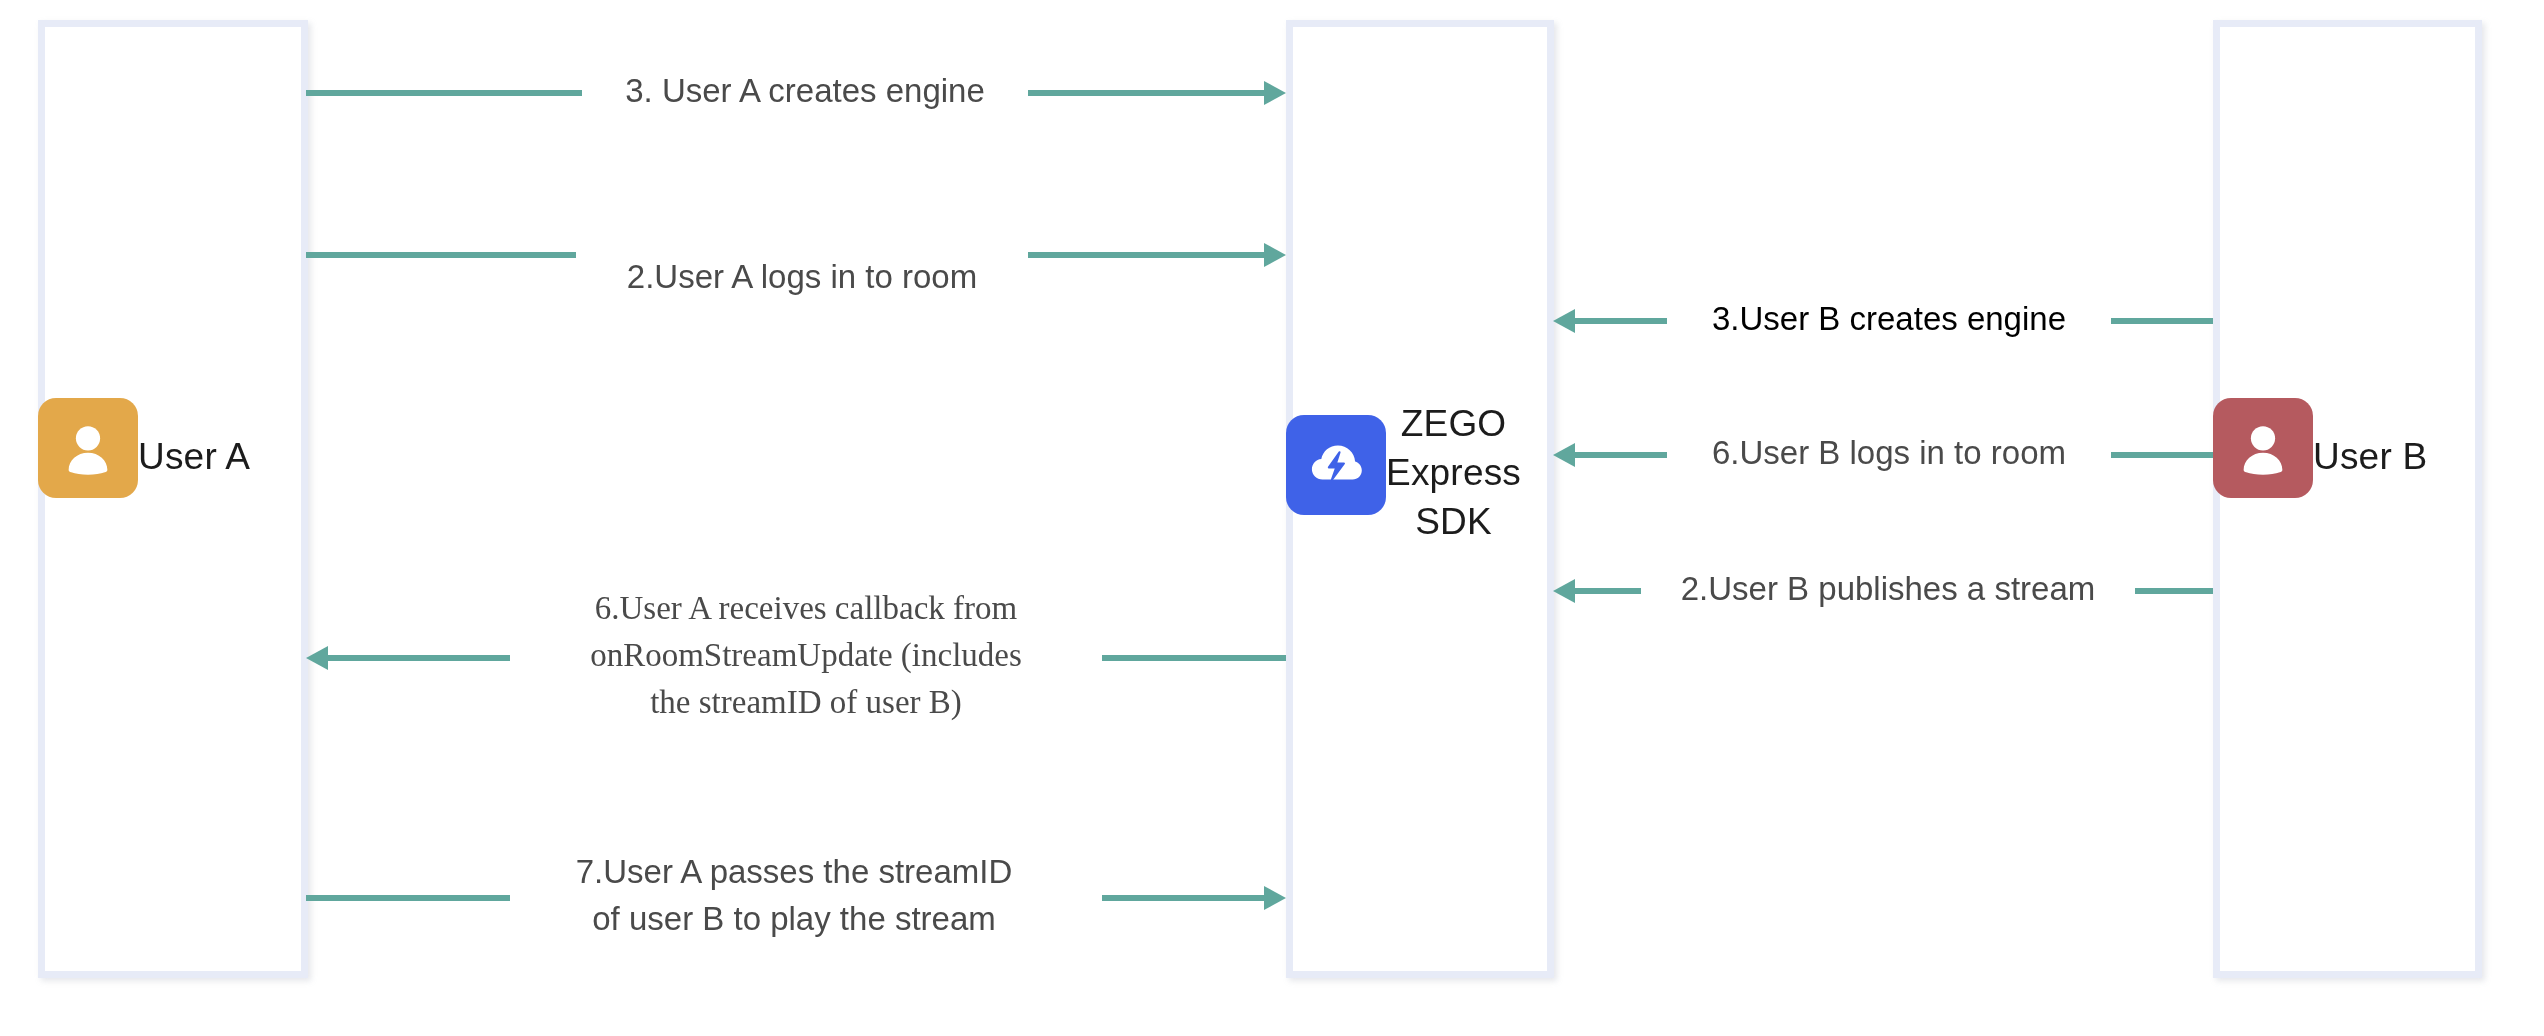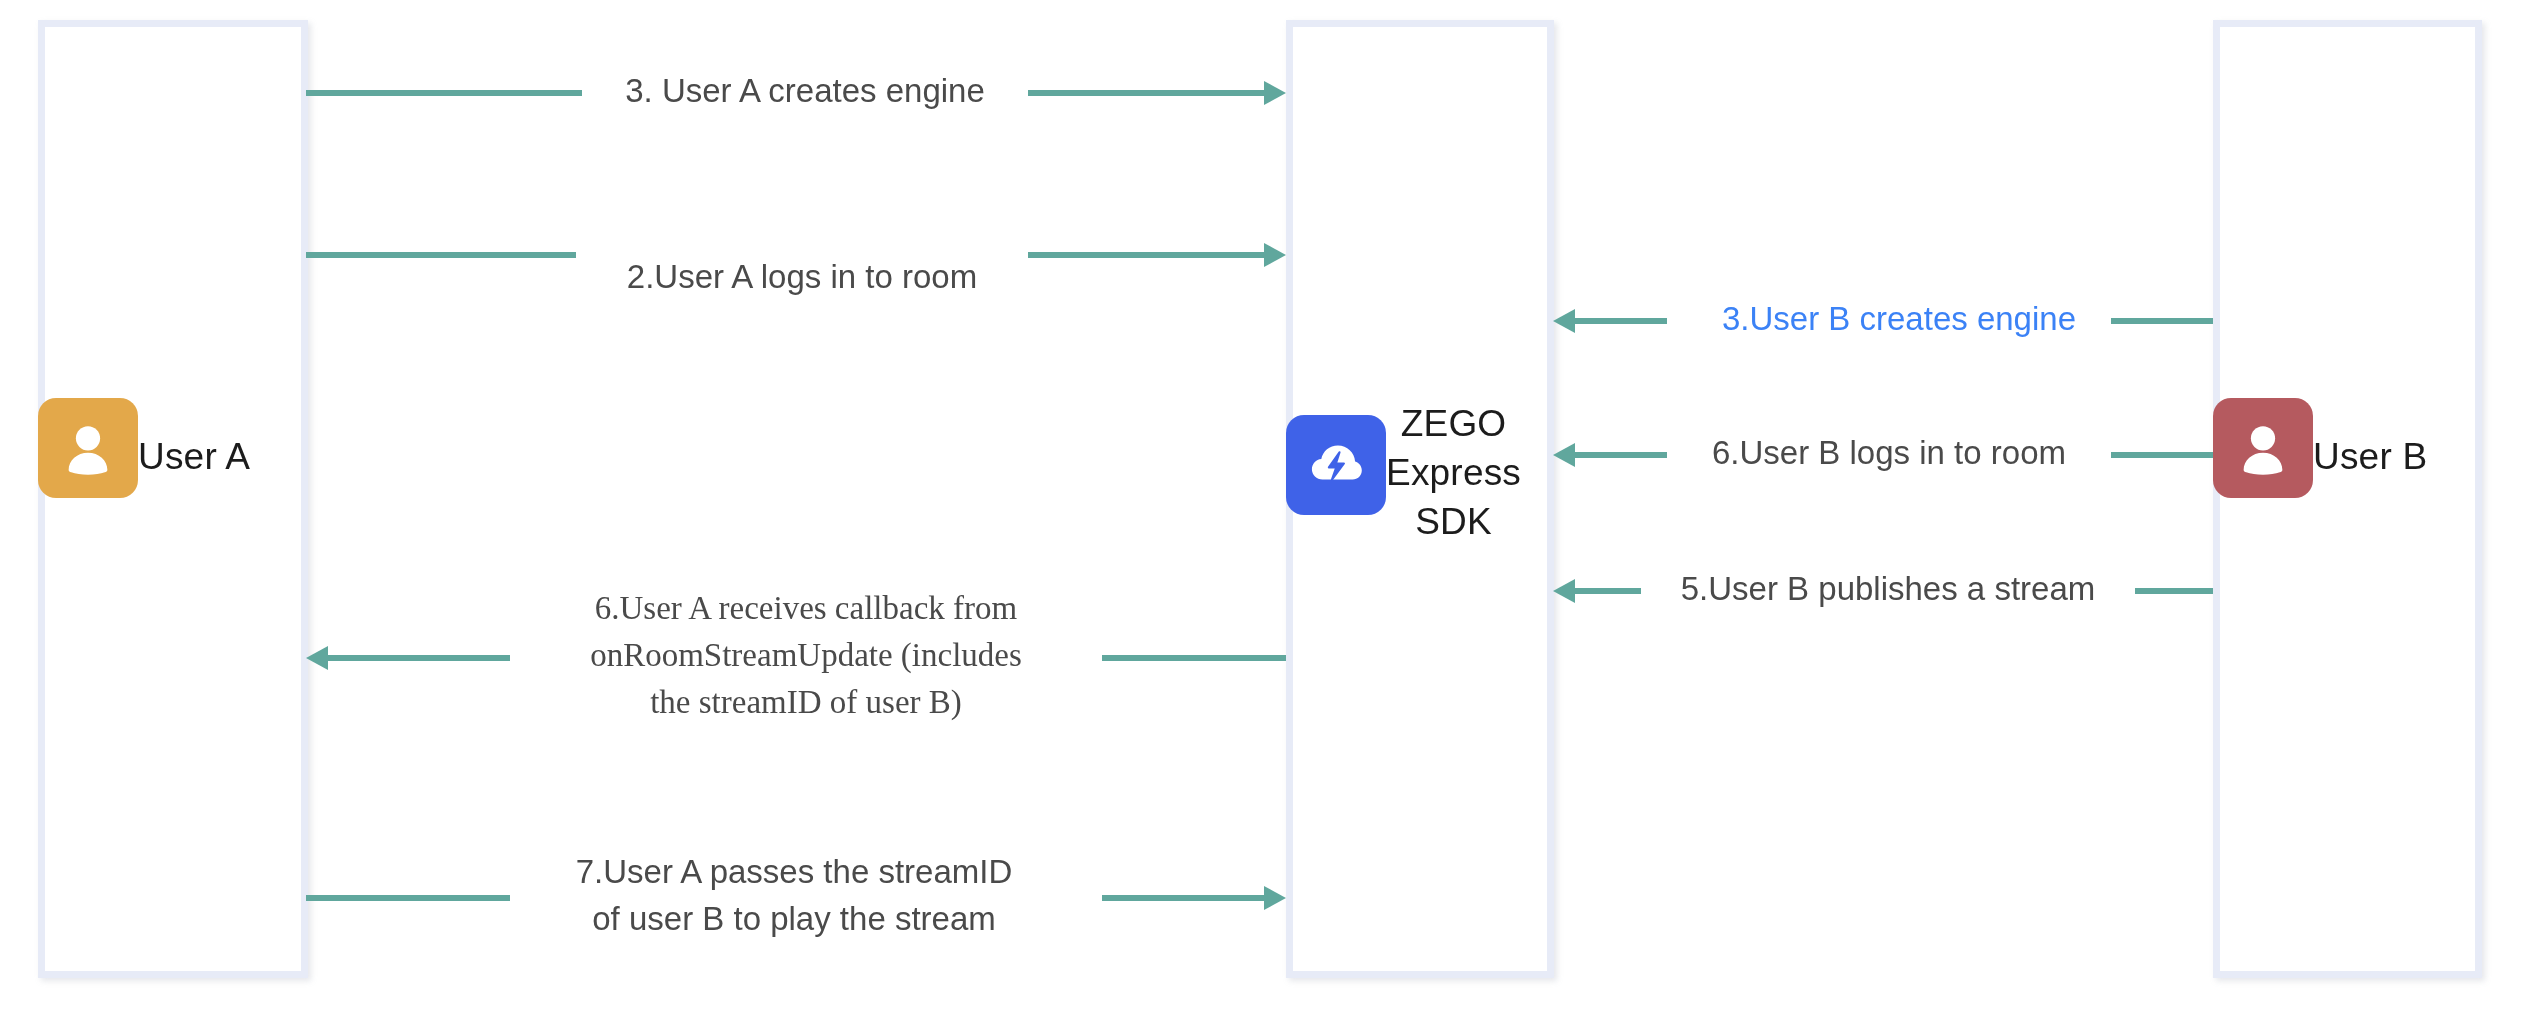--- a/index.html
+++ b/index.html
@@ -128,35 +128,35 @@
     <div class="line" style="left: 0px; width: 270px; background: rgb(96, 167, 157);"></div>
     <div class="line" style="left: 722px; width: 236px; background: rgb(96, 167, 157);"></div>
     <div class="head right" style="left: 958px; border-left-color: rgb(96, 167, 157);"></div>
     <div class="caption" style="left: 270px; width: 452px; color: rgb(74, 74, 74); margin-top: 24px;">2.User A logs in to room</div>
   </div>
 
   <div class="msg" id="msg-3" style="left:1553px;top:318px;width:660px;">
     <div class="head left" style="left: 0px; border-right-color: rgb(96, 167, 157);"></div>
     <div class="line" style="left: 20px; width: 94px; background: rgb(96, 167, 157);"></div>
     <div class="line" style="left: 558px; width: 102px; background: rgb(96, 167, 157);"></div>
-    <div class="caption" style="left: 124px; width: 444px; color: #3b82f6;">3.User B creates engine</div>
+    <div class="caption" style="left: 114px; width: 444px; color: #000000;">3.User B creates engine</div>
   </div>
 
   <div class="msg" id="msg-4" style="left:1553px;top:452px;width:660px;">
     <div class="head left" style="left: 0px; border-right-color: rgb(96, 167, 157);"></div>
     <div class="line" style="left: 20px; width: 94px; background: rgb(96, 167, 157);"></div>
     <div class="line" style="left: 558px; width: 102px; background: rgb(96, 167, 157);"></div>
     <div class="caption" style="left: 114px; width: 444px; color: rgb(74, 74, 74);">6.User B logs in to room</div>
   </div>
 
   <div class="msg" id="msg-5" style="left:1553px;top:588px;width:660px;">
     <div class="head left" style="left: 0px; border-right-color: rgb(96, 167, 157);"></div>
     <div class="line" style="left: 20px; width: 68px; background: rgb(96, 167, 157);"></div>
     <div class="line" style="left: 582px; width: 78px; background: rgb(96, 167, 157);"></div>
-    <div class="caption" style="left: 88px; width: 494px; color: rgb(74, 74, 74);">5.User B publishes a stream</div>
+    <div class="caption" style="left: 88px; width: 494px; color: rgb(74, 74, 74);">2.User B publishes a stream</div>
   </div>
 
   <div class="msg" id="msg-6" style="left:306px;top:655px;width:980px;">
     <div class="head left" style="left: 0px; border-right-color: rgb(96, 167, 157);"></div>
     <div class="line" style="left: 20px; width: 184px; background: rgb(96, 167, 157);"></div>
     <div class="line" style="left: 796px; width: 184px; background: rgb(96, 167, 157);"></div>
     <div class="caption" style="left: 204px; width: 592px; color: rgb(74, 74, 74); font-family: Liberation Serif, serif;">6.User A receives callback from
 onRoomStreamUpdate (includes
 the streamID of user B)</div>
   </div>

